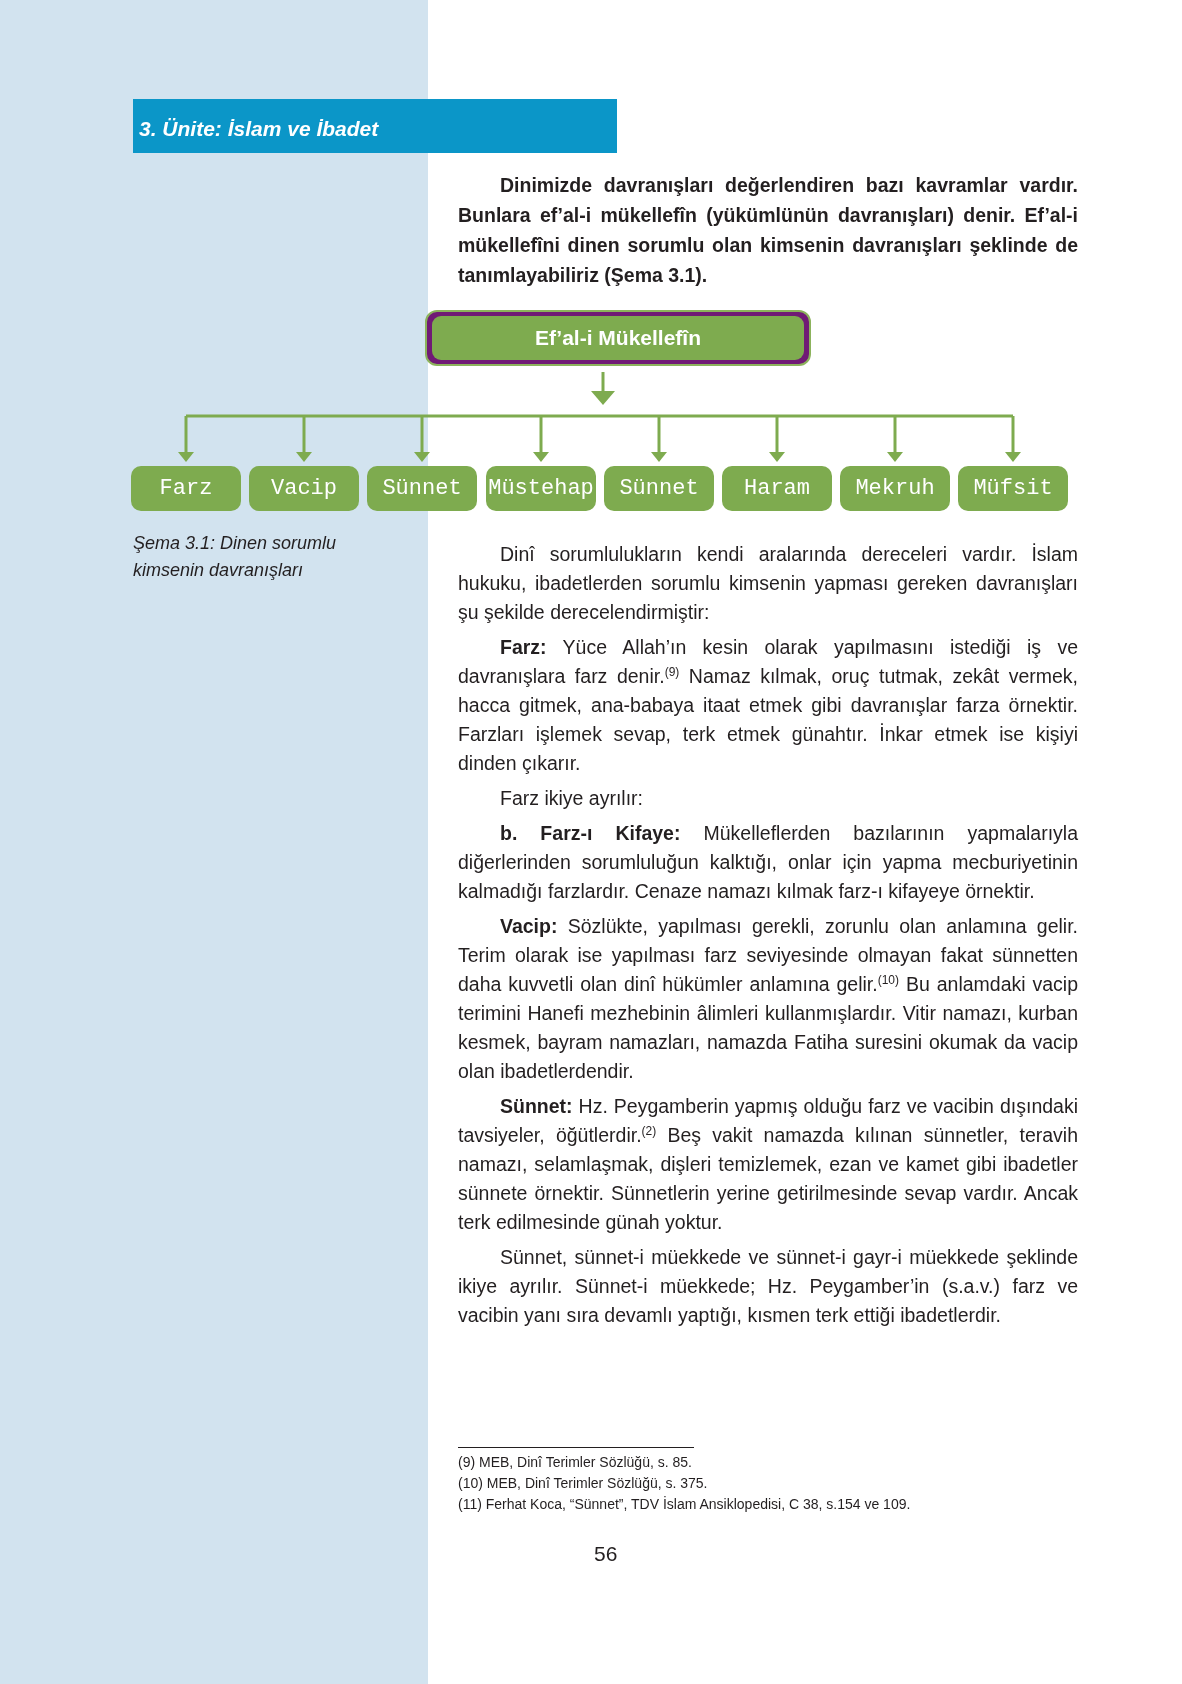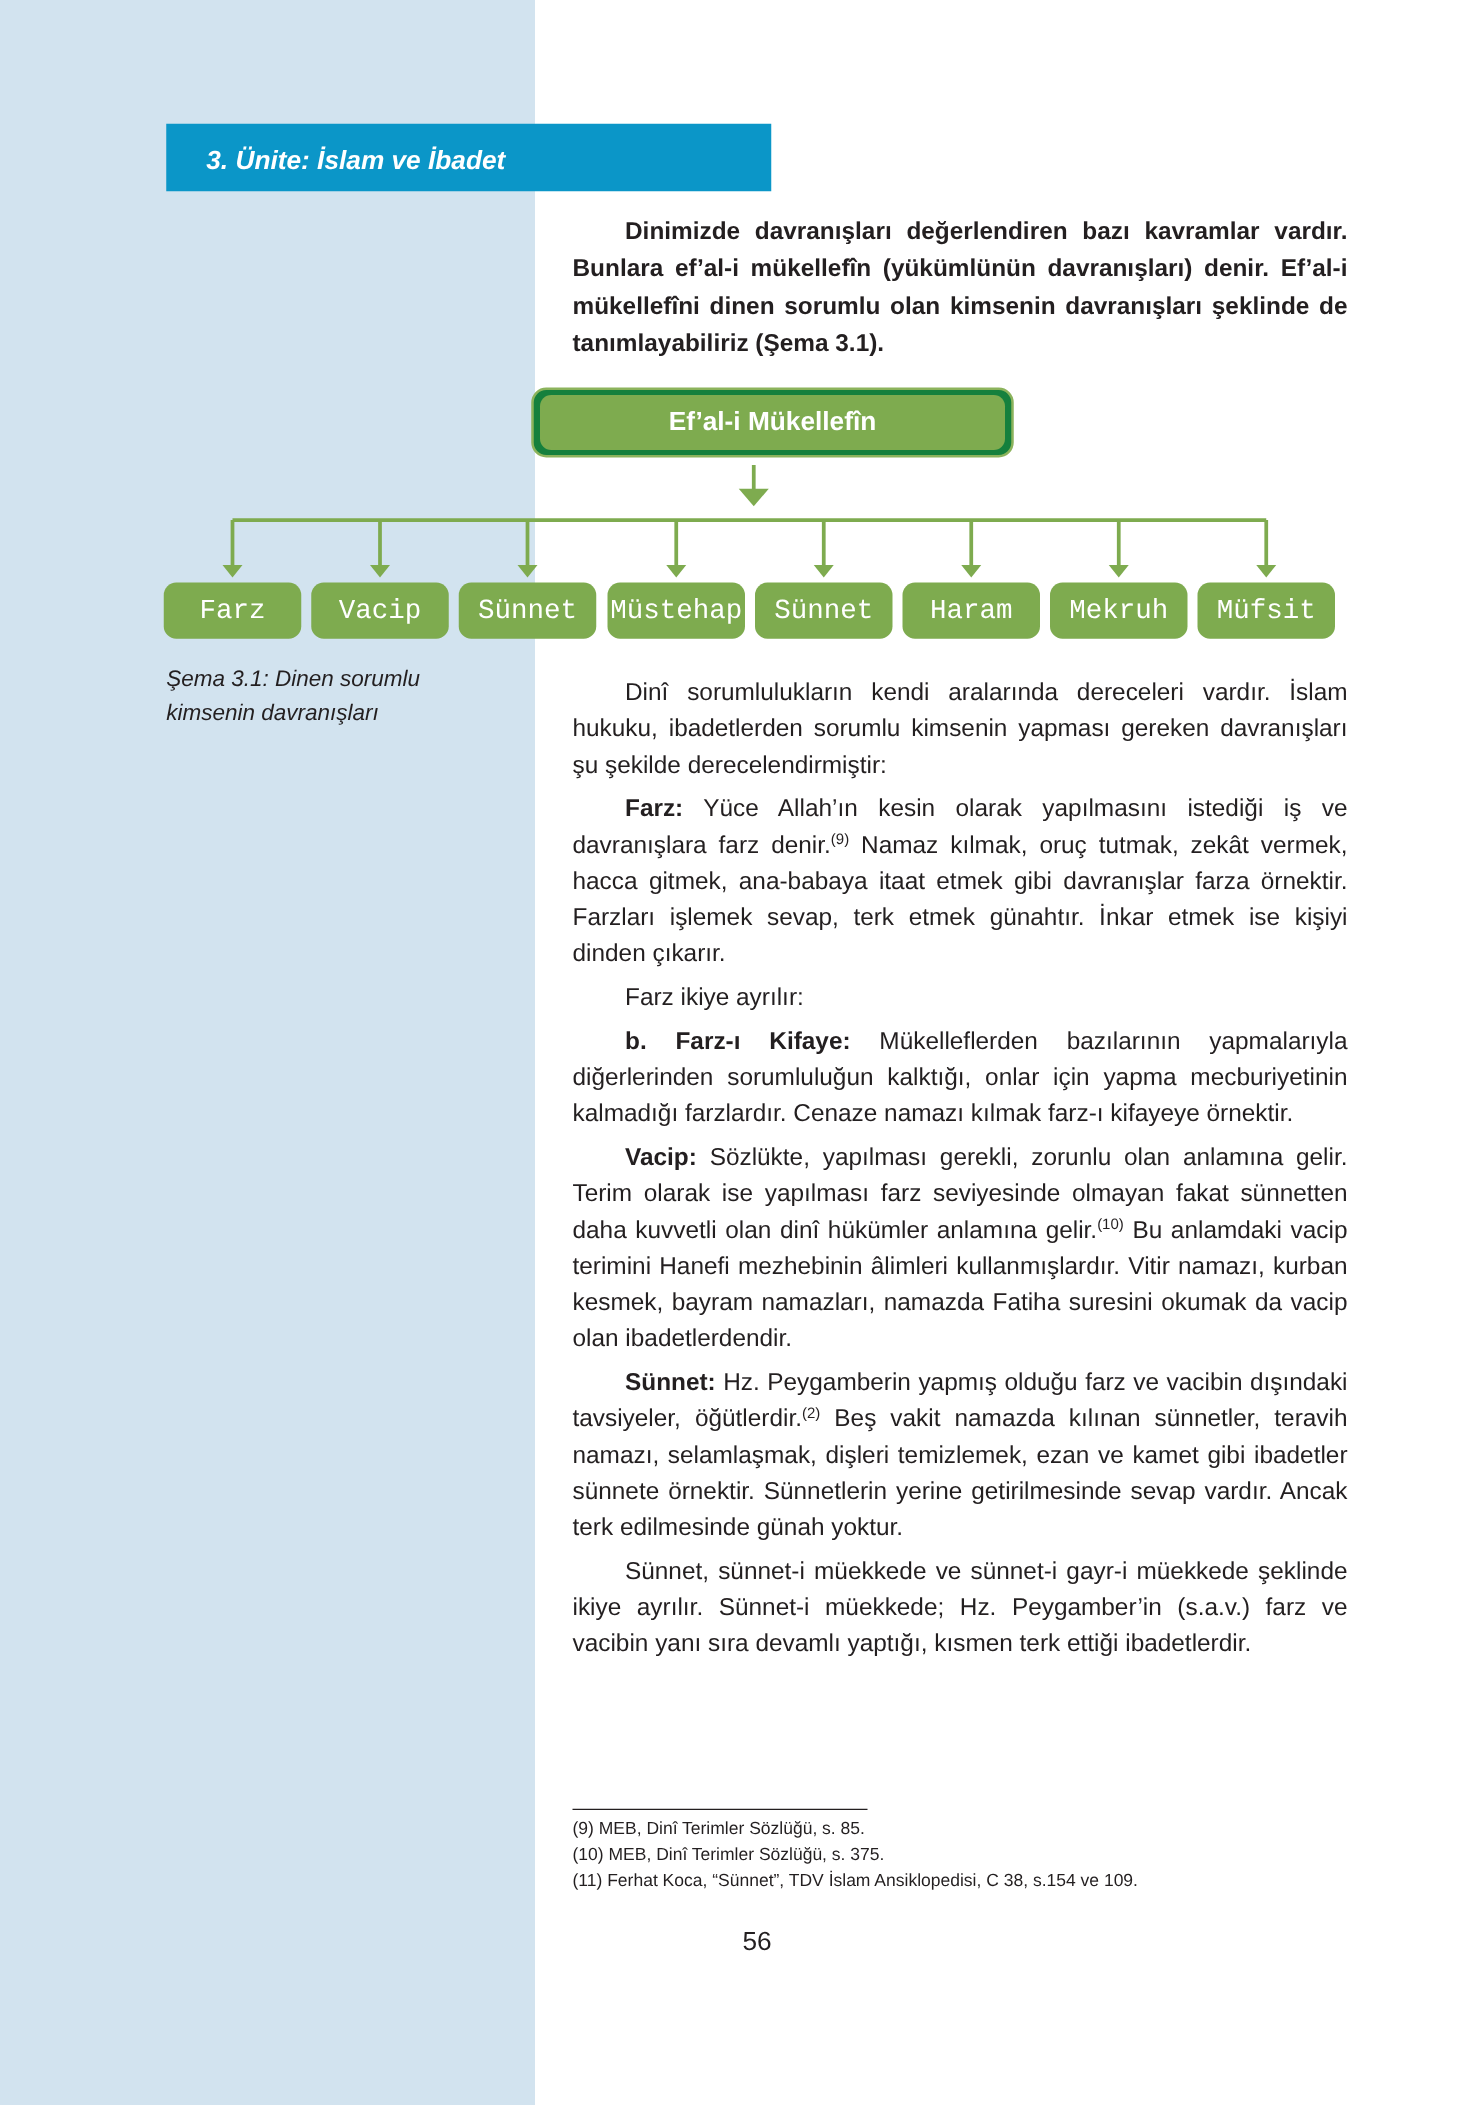--- a/index.html
+++ b/index.html
@@ -9,21 +9,21 @@
       font-family: "Liberation Sans", sans-serif;
       color: #231f20;
     }
     .side-panel {
       position: absolute; left: 0; top: 0; width: 428px; height: 1684px;
       background: #d2e3ef;
     }
     .unit-header {
       position: absolute; left: 133px; top: 99px; width: 484px; height: 54px;
       background: #0b96c8;
-      box-sizing: border-box; padding-left: 32px;
+      box-sizing: border-box; padding-left: 6px;
       display: flex; align-items: center;
     }
     .unit-header span {
       color: #ffffff; font-weight: bold; font-style: italic; font-size: 21px;
       padding-top: 6px;
     }
     .text-block {
       position: absolute; left: 458px; width: 620px;
       font-size: 19.5px; line-height: 29px; text-align: justify;
       color: #231f20;
@@ -32,21 +32,21 @@
     .text-block p + p { margin-top: 6px; }
     .text-block b { font-weight: bold; }
     .text-block sup { font-size: 12px; line-height: 0; vertical-align: 7px; }
     .intro { top: 170px; line-height: 30px; font-weight: bold; }
     .body-text { top: 540px; }
 
     
     .diagram { position: absolute; left: 0; top: 0; width: 1182px; height: 520px; pointer-events: none; }
     .root-outer {
       position: absolute; left: 425px; top: 310px; width: 386px; height: 56px;
-      border: 2px solid #8cb35c; border-radius: 12px; background: #15803d;
+      border: 2px solid #8cb35c; border-radius: 12px; background: #701a75;
       box-sizing: border-box; pointer-events: auto;
     }
     .root-inner {
       position: absolute; left: 5px; top: 4px; right: 5px; bottom: 4px;
       background: #7eab4f; border-radius: 9px;
       display: flex; align-items: center; justify-content: center;
       color: #ffffff; font-weight: bold; font-size: 21px;
     }
     .diagram svg { position: absolute; left: 0; top: 0; }
     .node {

